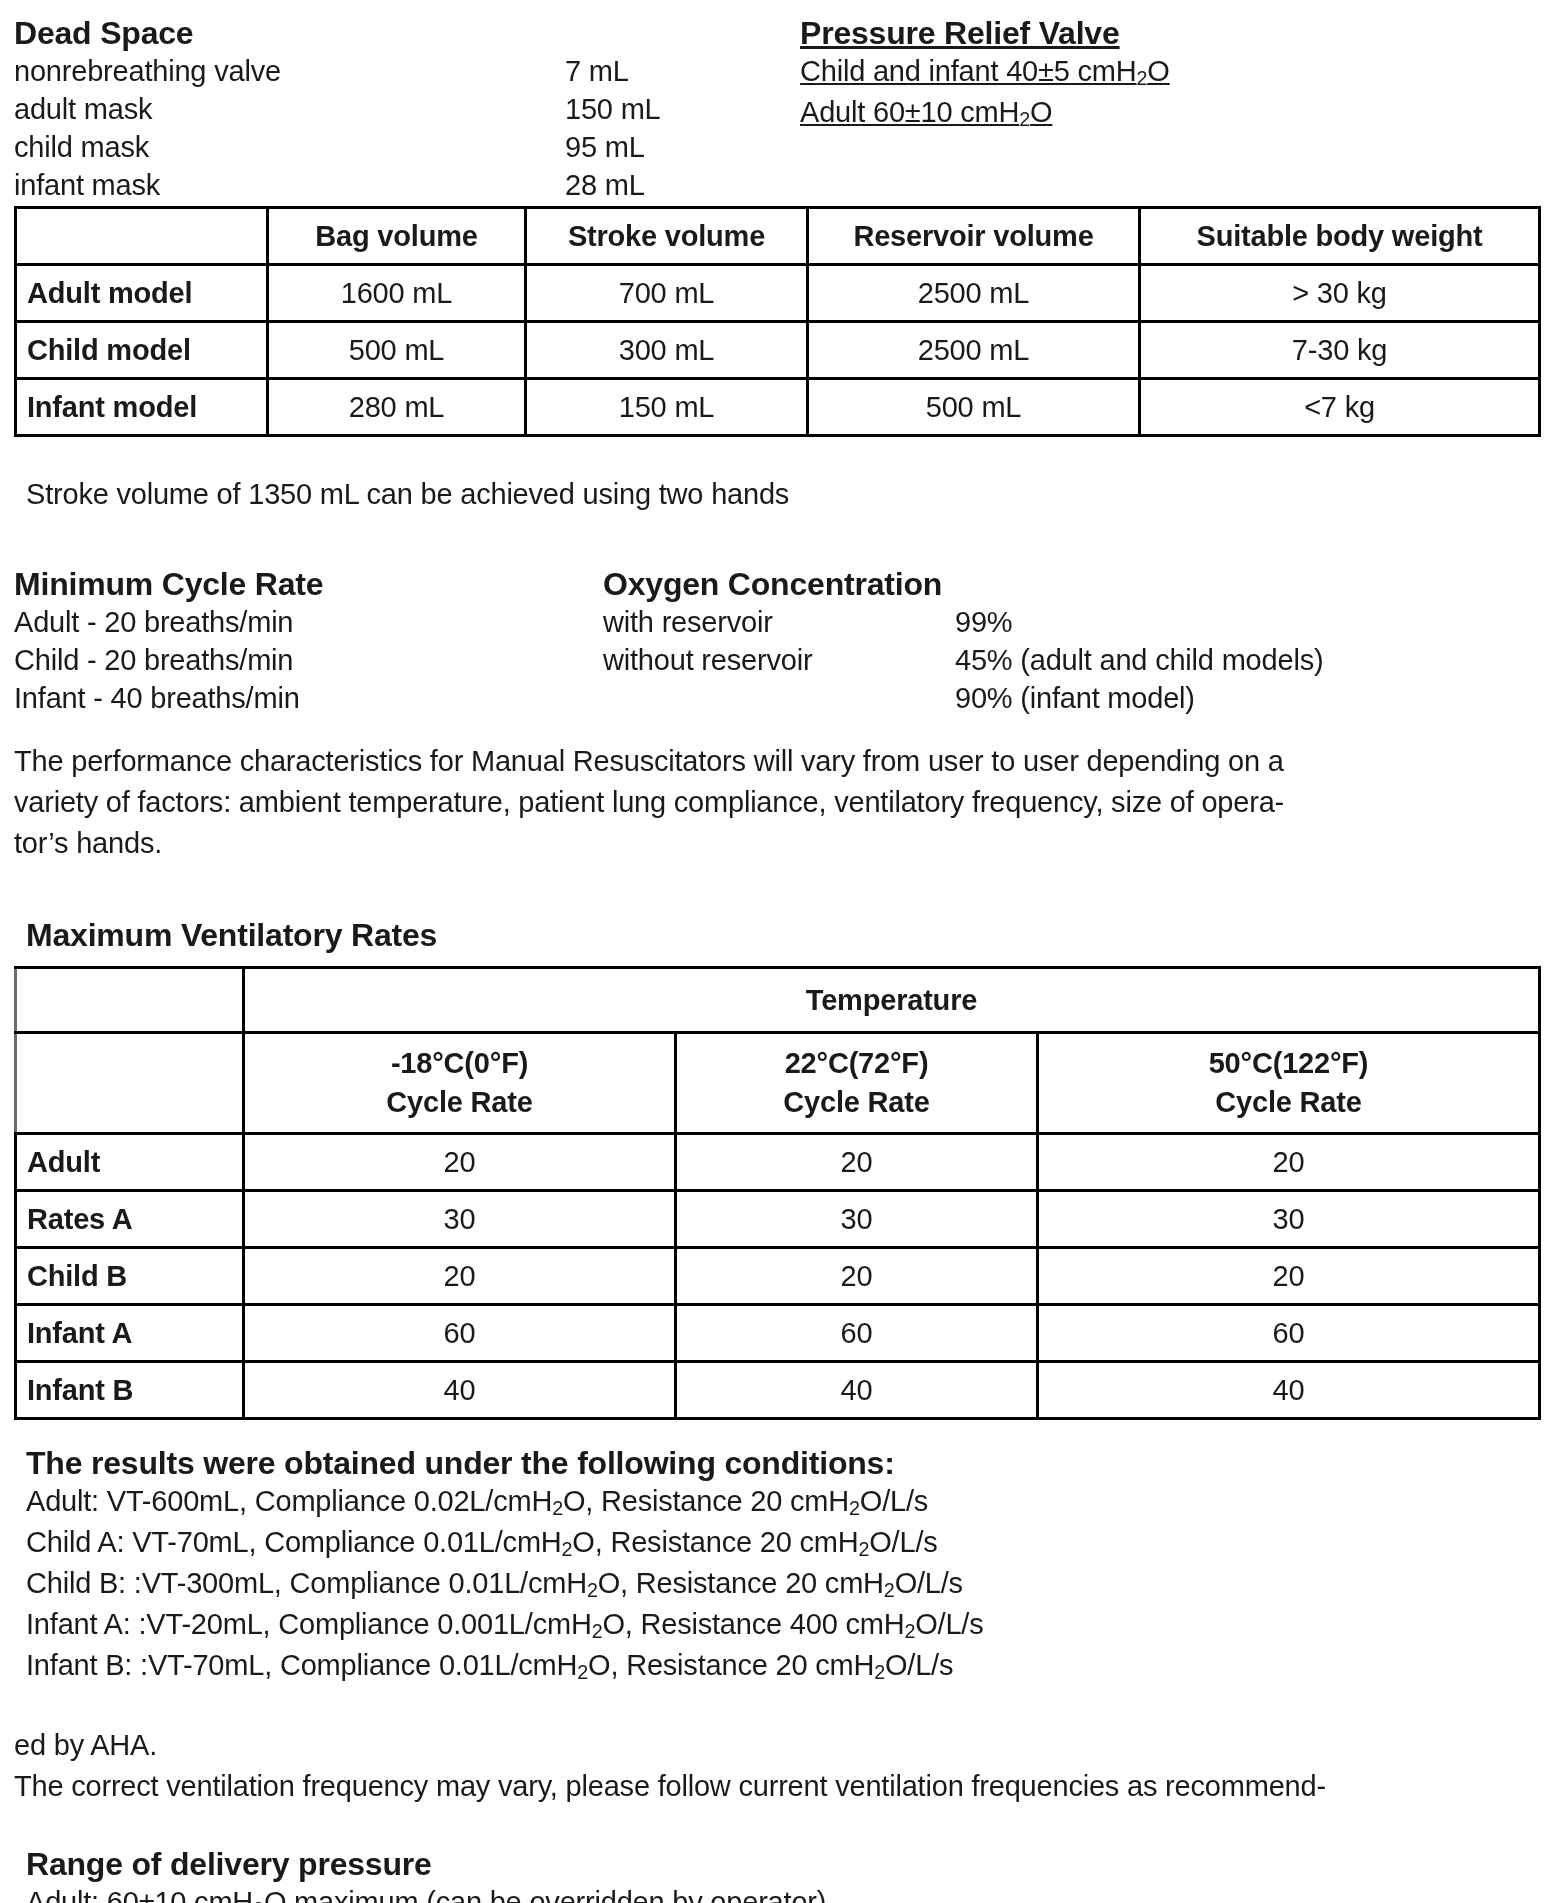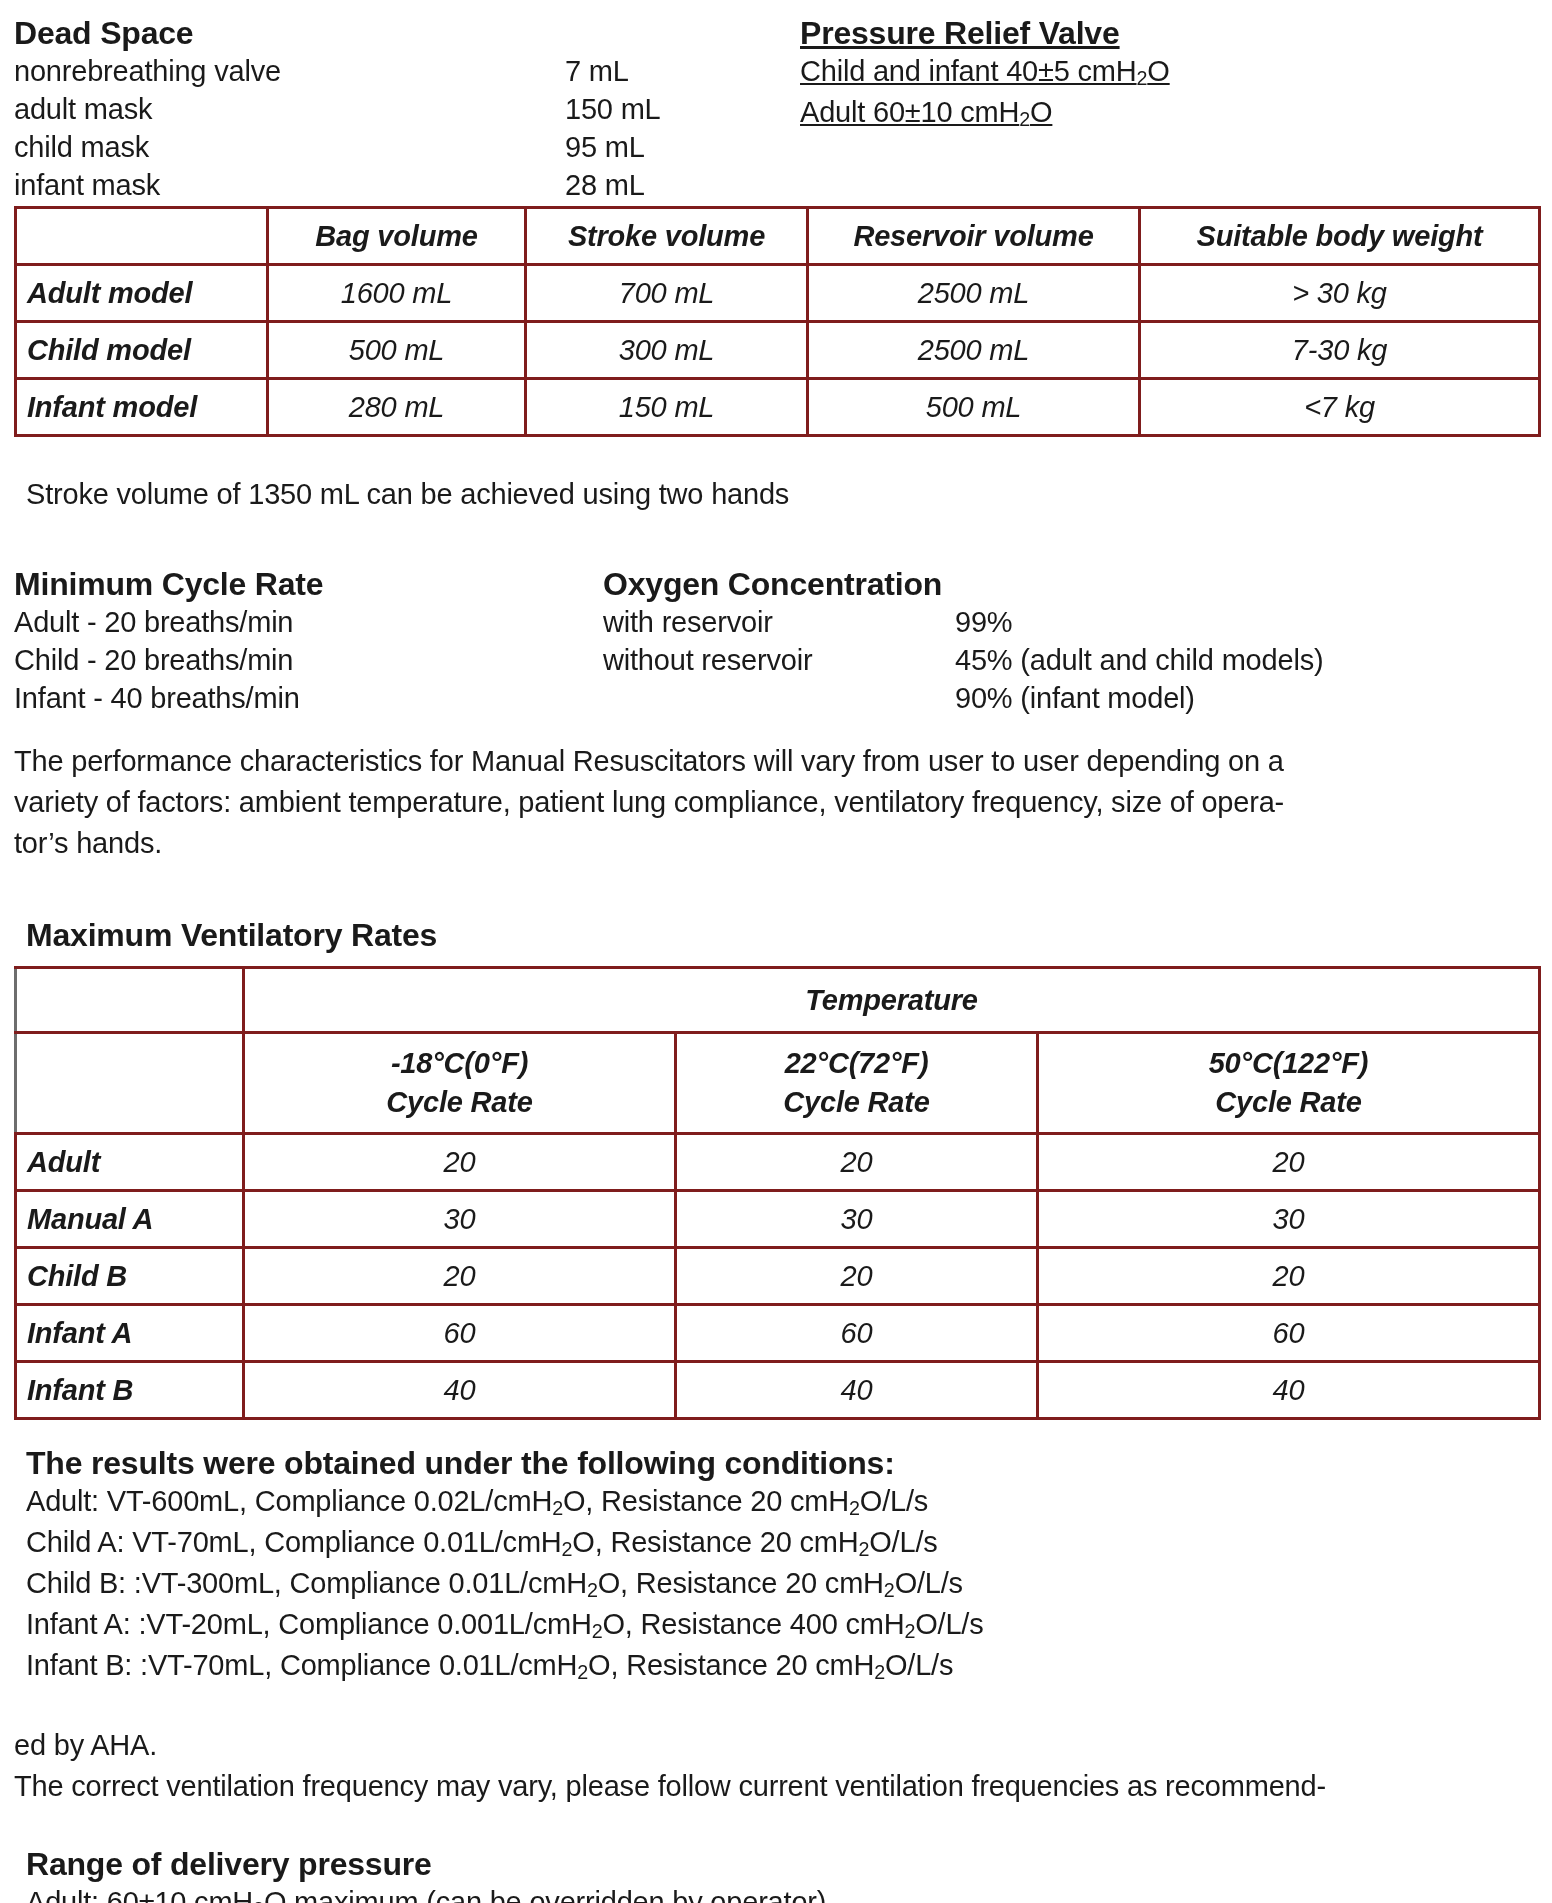--- a/index.html
+++ b/index.html
@@ -54,27 +54,26 @@
   .kv-val   { position: absolute; left: 551px; top: 0; }
 
   
   table.grid {
     border-collapse: collapse;
     table-layout: fixed;
     font-size: 29px;
     letter-spacing: -0.2px;
   }
   table.grid td, table.grid th {
-    border: 3px solid #7f1d1d;
+    border: 3px solid #000000;
     padding: 0;
     height: 54px;
     text-align: center;
     vertical-align: middle;
     font-weight: normal;
-    font-style: italic;
   }
   table.grid td.rowhead, table.grid th.rowhead {
     text-align: left;
     padding-left: 10px;
     font-weight: bold;
   }
   table.grid th.colhead { font-weight: bold; }
 
   
   #table-specs { width: 1524px; margin: 12px 0 0 4px; }
@@ -264,21 +263,21 @@
       </tr>
     </thead>
     <tbody>
       <tr>
         <td class="rowhead">Adult</td>
         <td>20</td>
         <td>20</td>
         <td>20</td>
       </tr>
       <tr>
-        <td class="rowhead">Manual A</td>
+        <td class="rowhead">Rates A</td>
         <td>30</td>
         <td>30</td>
         <td>30</td>
       </tr>
       <tr>
         <td class="rowhead">Child B</td>
         <td>20</td>
         <td>20</td>
         <td>20</td>
       </tr>

